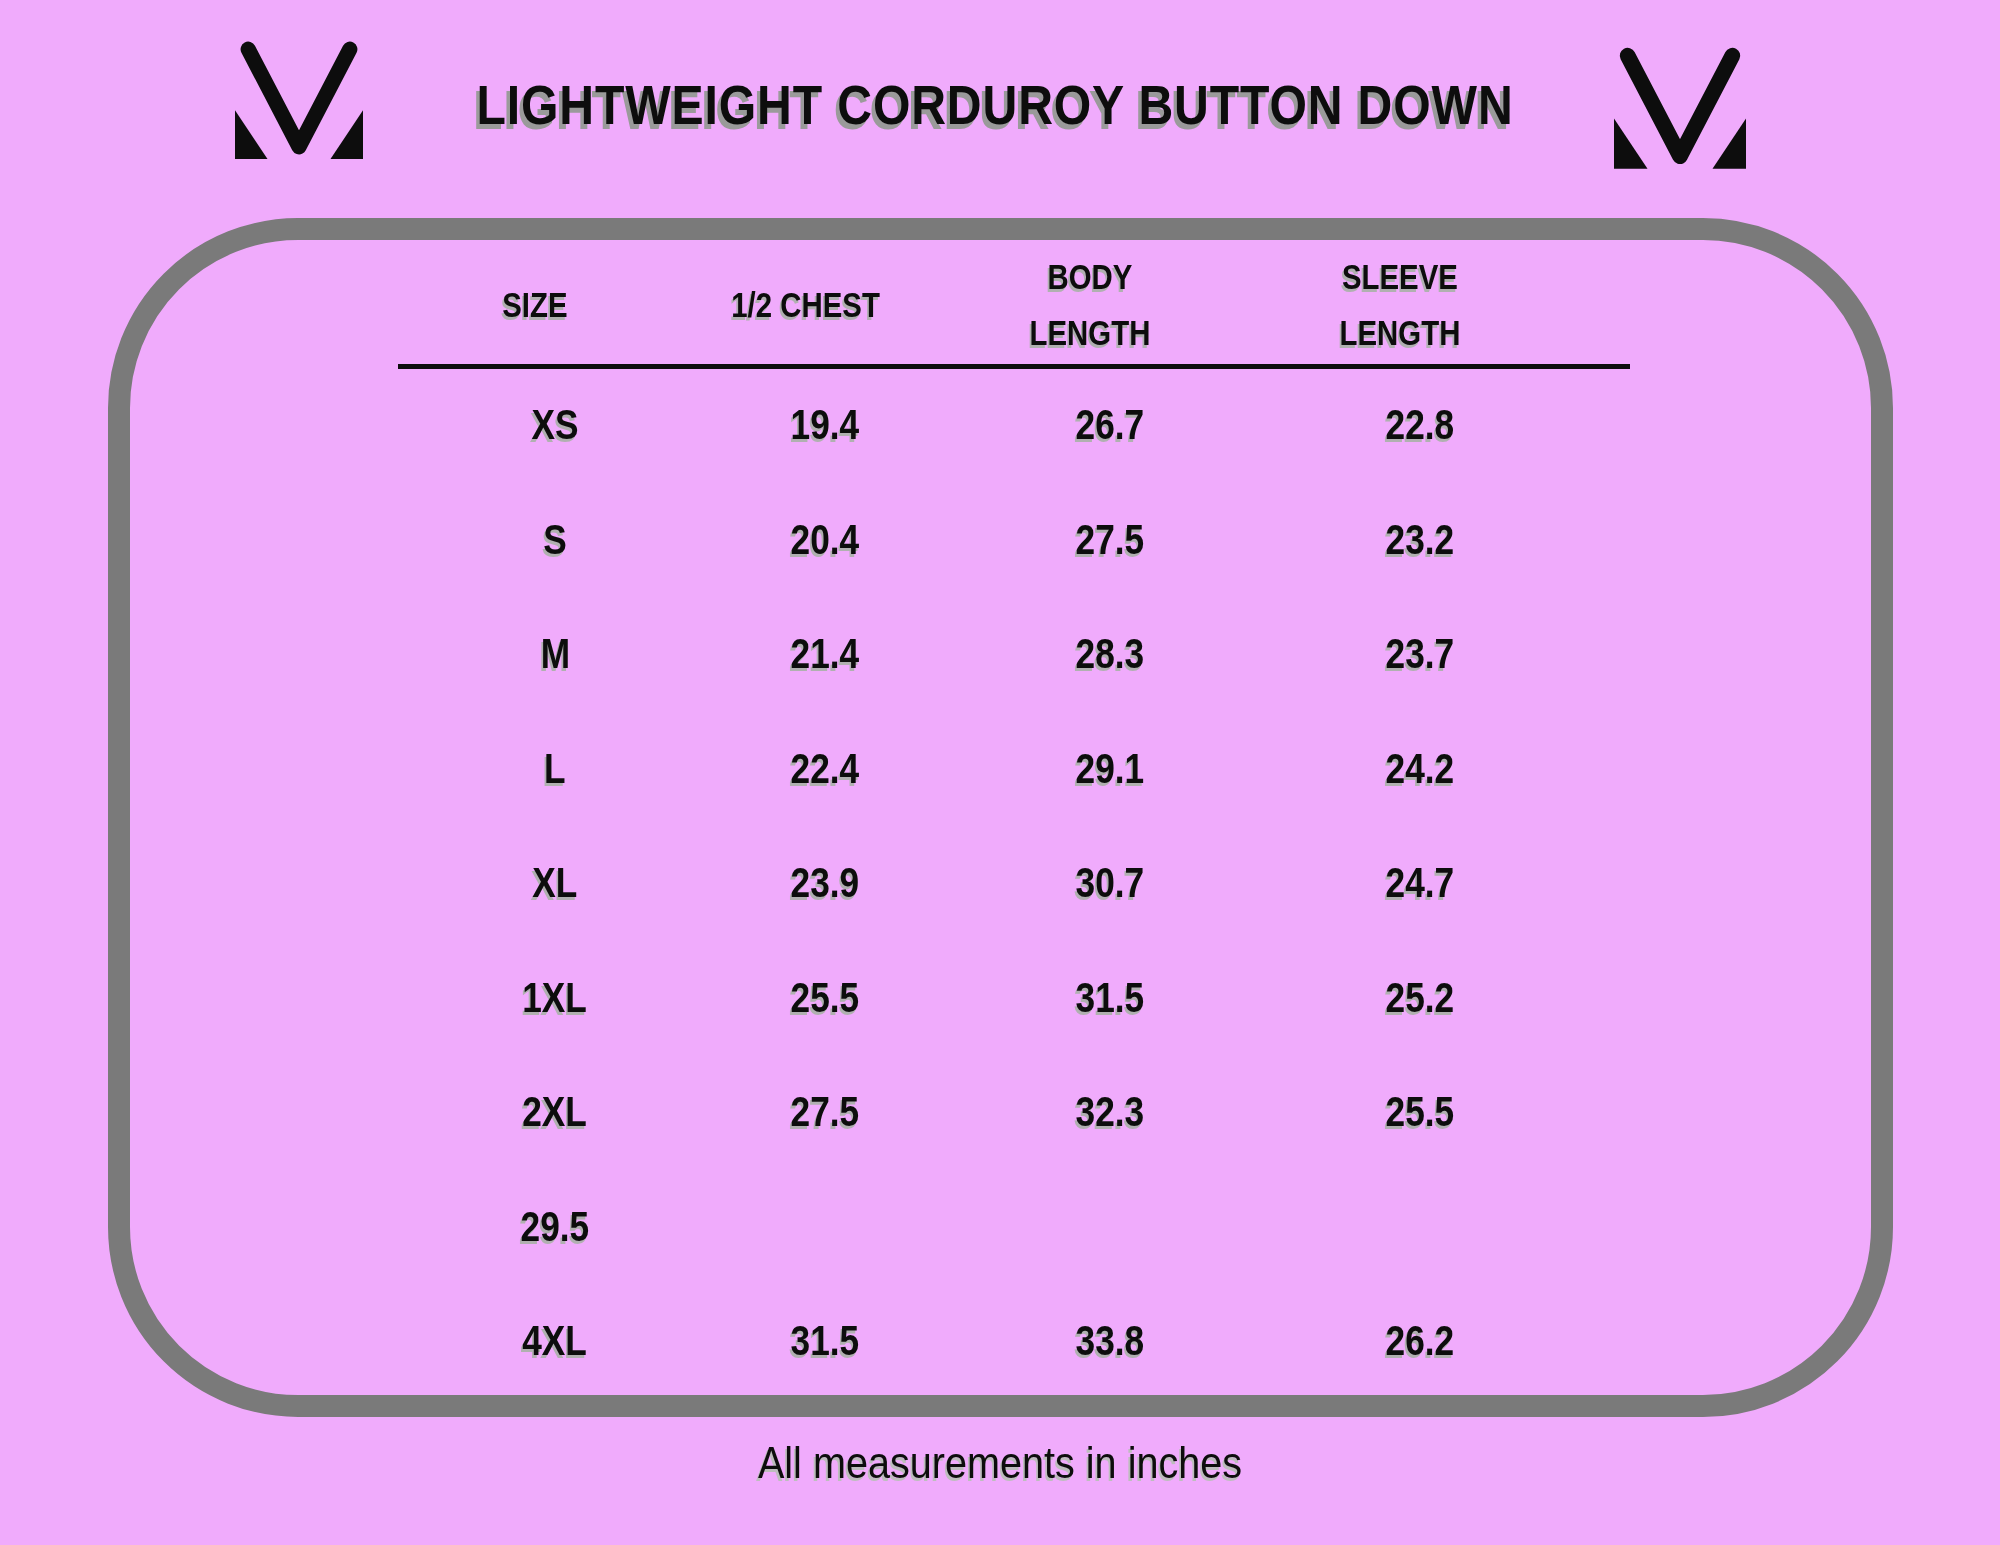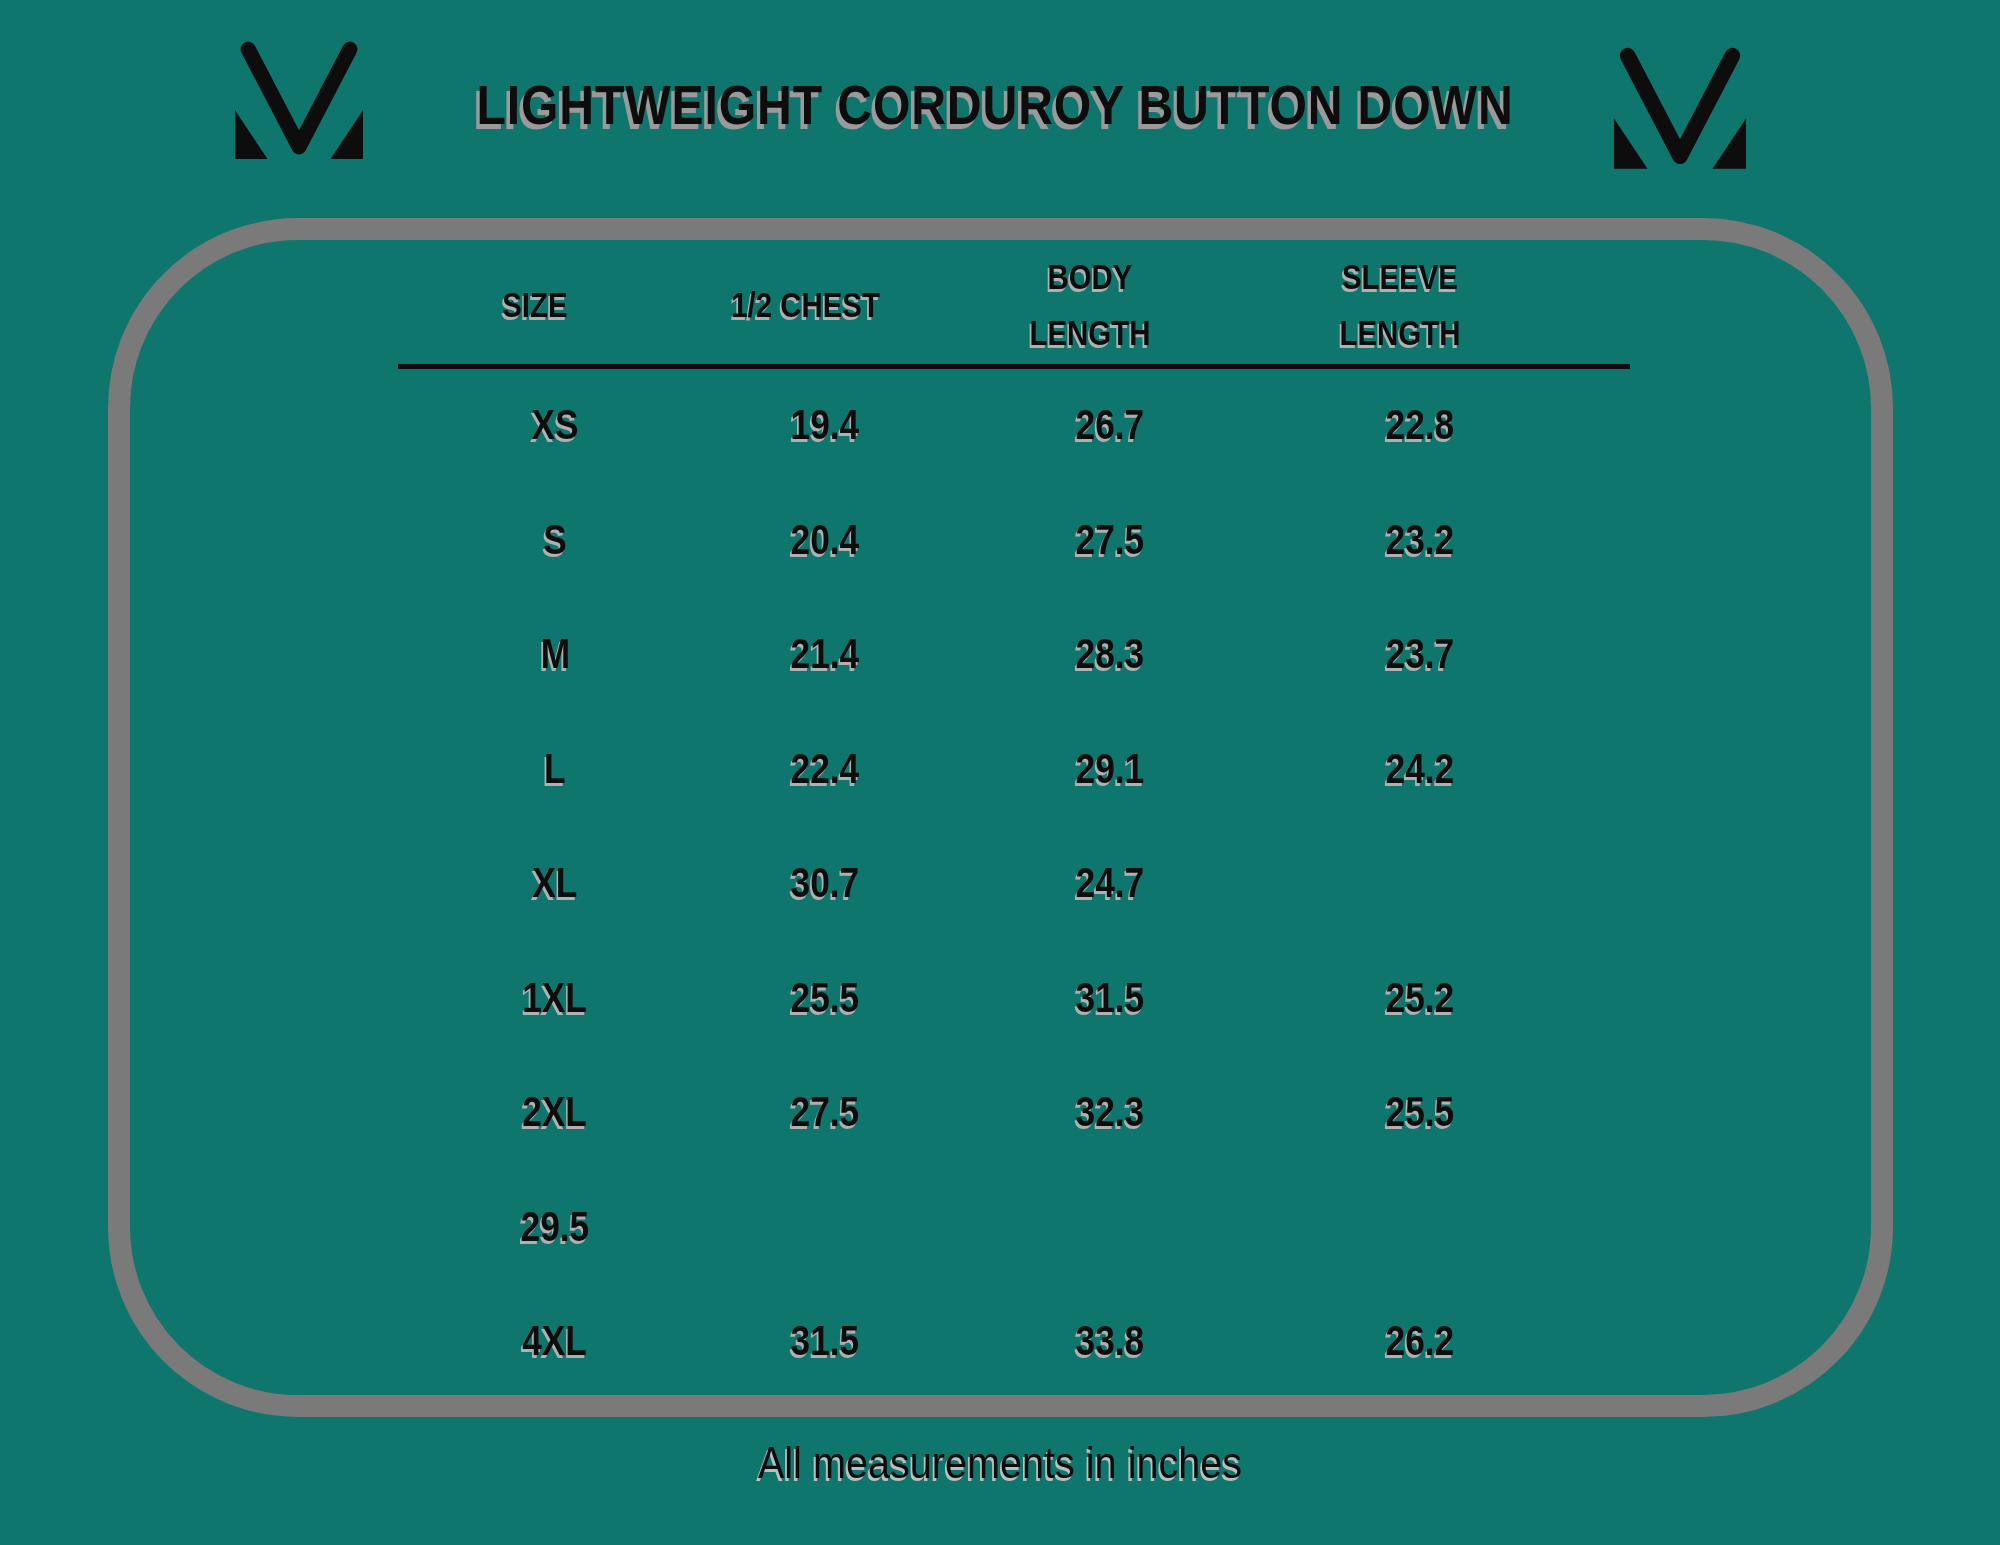--- a/index.html
+++ b/index.html
@@ -1,17 +1,17 @@
 <!DOCTYPE html>
 <html><head>
 <meta charset="utf-8">
 <style>
   html,body { margin:0; padding:0; background:#ffffff; }
   .page {
-    position:relative; width:2000px; height:1545px; background:#0f766e;
+    position:relative; width:2000px; height:1545px; background:#f0abfc;
     font-family:"Liberation Sans", sans-serif; color:#0d0d0d; overflow:hidden;
   }
   .logo { position:absolute; }
   .logo-left  { left:235px; top:38px; width:128px; height:122px; }
   .logo-right { left:1614px; top:44px; width:132px; height:126px; }
 
   .title {
     position:absolute; left:330px; top:64px; width:1330px; height:82px;
     line-height:82px; text-align:center; white-space:nowrap;
     font-size:56px; font-weight:700; letter-spacing:1px;
@@ -159,20 +159,23 @@
         </div>
         <div class="cell">
           <span class="cond">24.2</span>
         </div>
       </div>
       <div class="trow">
         <div class="cell">
           <span class="cond">XL</span>
         </div>
         <div class="cell">
+          <span class="cond">23.9</span>
+        </div>
+        <div class="cell">
           <span class="cond">30.7</span>
         </div>
         <div class="cell">
           <span class="cond">24.7</span>
         </div>
       </div>
       <div class="trow">
         <div class="cell">
           <span class="cond">1XL</span>
         </div>

